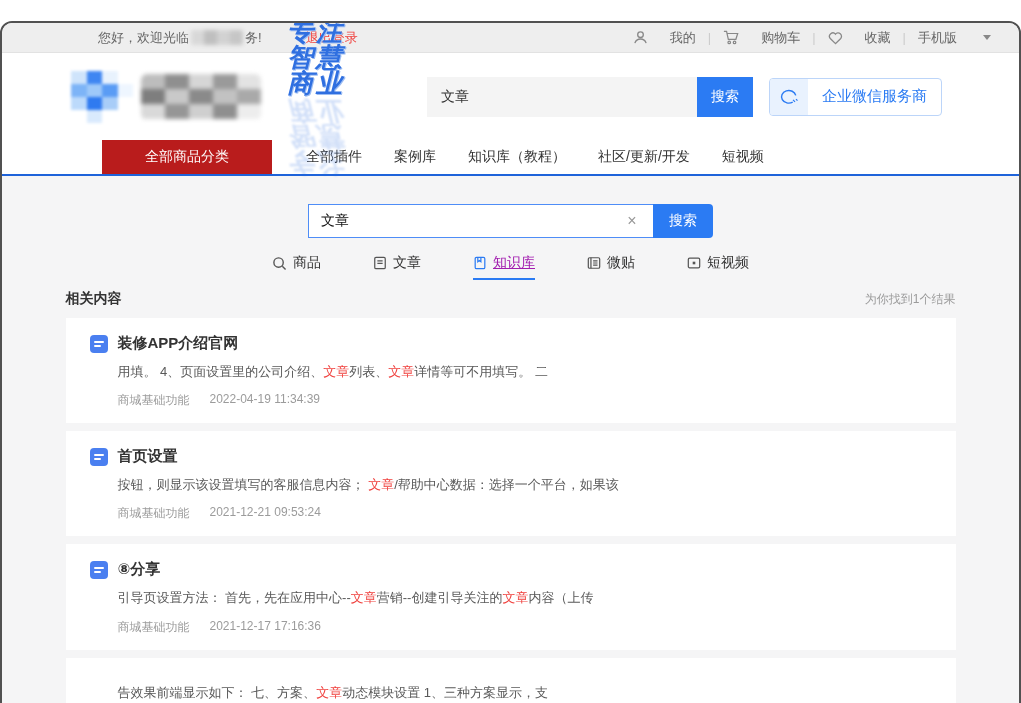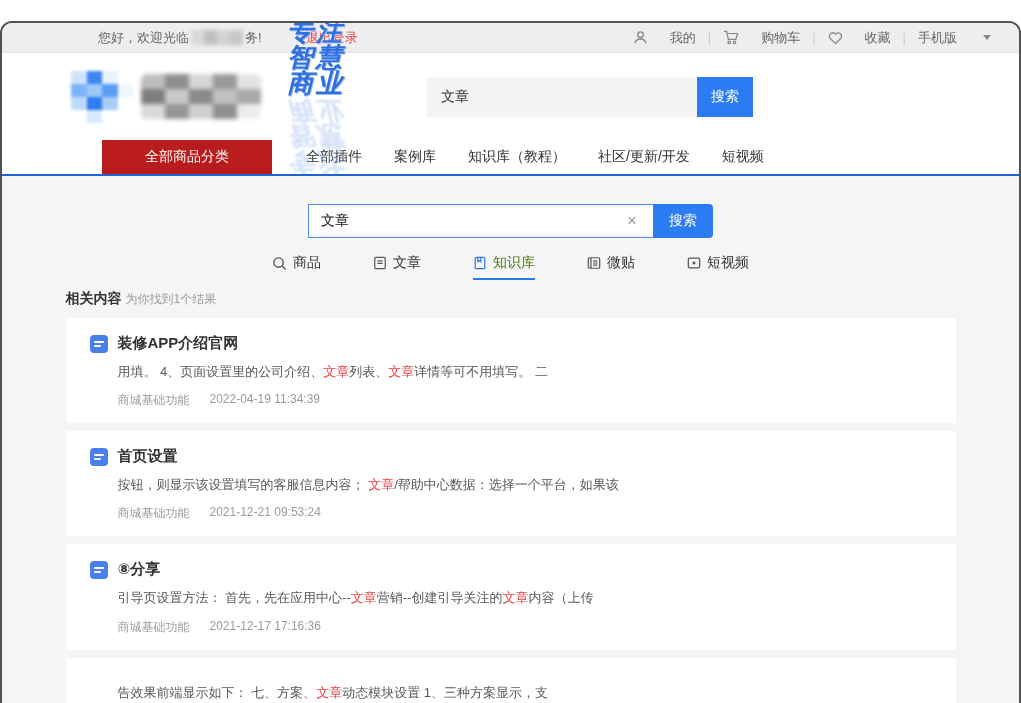--- a/index.html
+++ b/index.html
@@ -49,24 +49,24 @@
 
   .msearch { display:flex; justify-content:center; }
   .msearch .box { position:relative; display:flex; }
   .msearch input { width:345px; height:34px; border:1px solid #4e8df7; border-right:none; background:#fff; outline:none; padding:0 34px 0 12px; font-size:14px; color:#111; font-family:inherit; }
   .msearch .clear-x { position:absolute; right:72px; top:8px; width:18px; height:18px; color:#999; font-size:16px; line-height:18px; text-align:center; cursor:pointer; }
   .msearch .mbtn { width:60px; height:34px; background:#2b7bf3; color:#fff; font-size:14px; border:none; border-radius:0 4px 4px 0; cursor:pointer; font-family:inherit; }
 
   .tabs { display:flex; justify-content:center; gap:52px; margin-top:16px; }
   .tab { display:flex; align-items:center; gap:6px; font-size:14px; color:#333; cursor:pointer; position:relative; padding-bottom:8px; }
   .tab svg { display:block; }
-  .tab.active { color:#4d7c0f; }
+  .tab.active { color:#a21caf;text-decoration:underline; }
   .tab.active::after { content:""; position:absolute; left:0; right:0; bottom:0; height:2px; background:#2b7bf3; }
 
-  .results-head { width:890px; margin:10px auto 10px; display:flex; align-items:baseline; gap:4px; }
+  .results-head { width:890px; margin:10px auto 10px; display:flex; align-items:baseline; gap:4px;justify-content:space-between; }
   .results-head .rh-title { font-size:14px; font-weight:bold; color:#333; }
   .results-head .rh-count { font-size:12px; color:#9b9b9b; }
 
   .results-list { width:890px; margin:0 auto; }
   .card { background:#fff; padding:16px 24px 14px; margin-bottom:8px; }
   .card .title-row { display:flex; align-items:center; gap:10px; cursor:pointer; }
   .doc-icon { width:18px; height:18px; background:#4a7ff0; border-radius:4px; position:relative; flex:0 0 18px; }
   .doc-icon::before { content:""; position:absolute; left:4px; right:4px; top:6px; height:2px; background:#fff; border-radius:1px; }
   .doc-icon::after { content:""; position:absolute; left:4px; right:7px; top:10px; height:2px; background:#fff; border-radius:1px; }
   .card .title { font-size:15px; font-weight:bold; color:#333; }
@@ -159,20 +159,29 @@
         <div class="slogan">专注智慧商业</div>
         <div class="slogan-reflect">专注智慧商业</div>
       </div>
     </div>
 
     <div class="hsearch">
       <input type="text" value="文章" style="">
       <button class="hbtn">搜索</button>
     </div>
 
+    <div class="wx-btn">
+      <span class="wx-icon">
+        <svg width="20" height="18" viewBox="0 0 22 20" fill="none" stroke="#2b7bf3" stroke-width="1.6">
+            <path d="M18.5 8.2a8 7 0 1 0-3.4 7.4"></path>
+            <path d="M15.5 13.2l2.2 2.2M18.8 12.4l1.6 1.6" stroke-width="1.4"></path>
+          </svg>
+      </span>
+      <span class="wx-label">企业微信服务商</span>
+    </div>
   </div>
 
   <div class="nav">
     <div class="cat-btn">全部商品分类</div>
     <div class="nav-items">
       <span class="nav-item">全部插件</span>
       <span class="nav-item">案例库</span>
       <span class="nav-item">知识库（教程）</span>
       <span class="nav-item">社区/更新/开发</span>
       <span class="nav-item">短视频</span>

